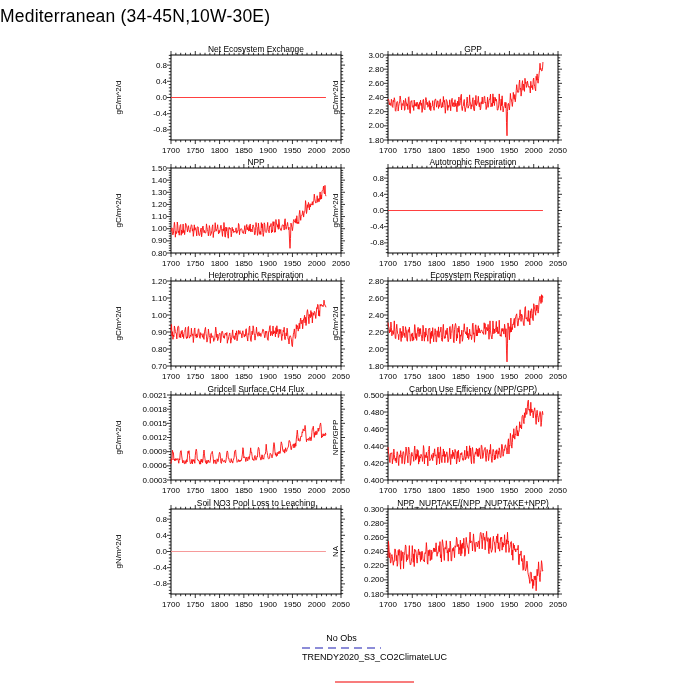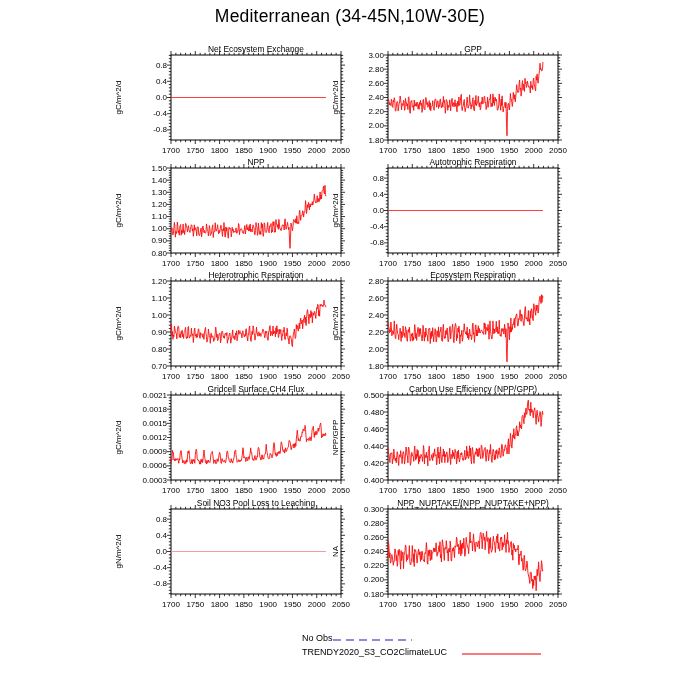--- a/index.html
+++ b/index.html
@@ -1,27 +1,27 @@
 <!DOCTYPE html>
 <html><head>
 <meta charset="utf-8">
 <style>
   html,body{margin:0;padding:0;background:#fff;}
   #stage{position:relative;width:700px;height:700px;background:#ffffff;overflow:hidden;
          font-family:"Liberation Sans",sans-serif;color:#000;}
-  #main-title{position:absolute;top:6px;left:0;width:700px;text-align:center;
+  #main-title{position:absolute;top:6px;left:0;width:700px;text-align:left;
               font-size:17.5px;font-weight:400;letter-spacing:0.2px;}
   #charts{position:absolute;left:0;top:0;width:700px;height:700px;}
   #charts svg{position:absolute;overflow:visible;}
   .sp-title{font-size:8.4px;}
   .tick-label{font-size:8px;}
   .y-axis-title{font-size:8px;}
   #legend{position:absolute;top:633px;left:96px;width:600px;
           display:flex;flex-direction:column;align-items:flex-start;}
-  .legend-item{display:flex;align-items:center;margin-left:206px;}
+  .legend-item{display:flex;flex-direction:column;align-items:center;margin-left:206px;}
   .legend-label{font-size:9px;line-height:11px;white-space:nowrap;}
   .legend-line{width:79px;height:2px;margin-top:3px;}
   .legend-item+.legend-item{margin-top:3px;gap:15px;}
 </style>
 </head>
 <body>
 
 <div id="stage">
   <div id="main-title">Mediterranean (34-45N,10W-30E)</div>
   <div id="charts">

